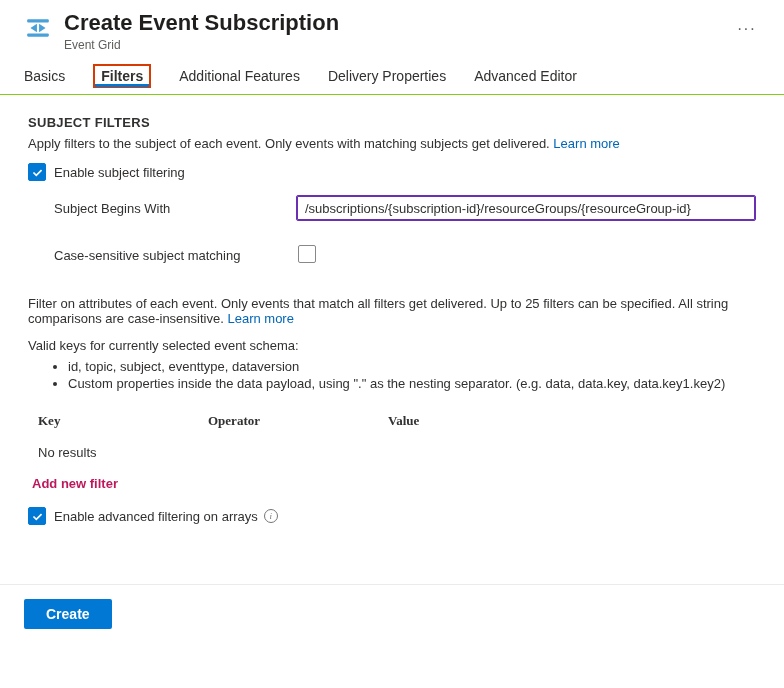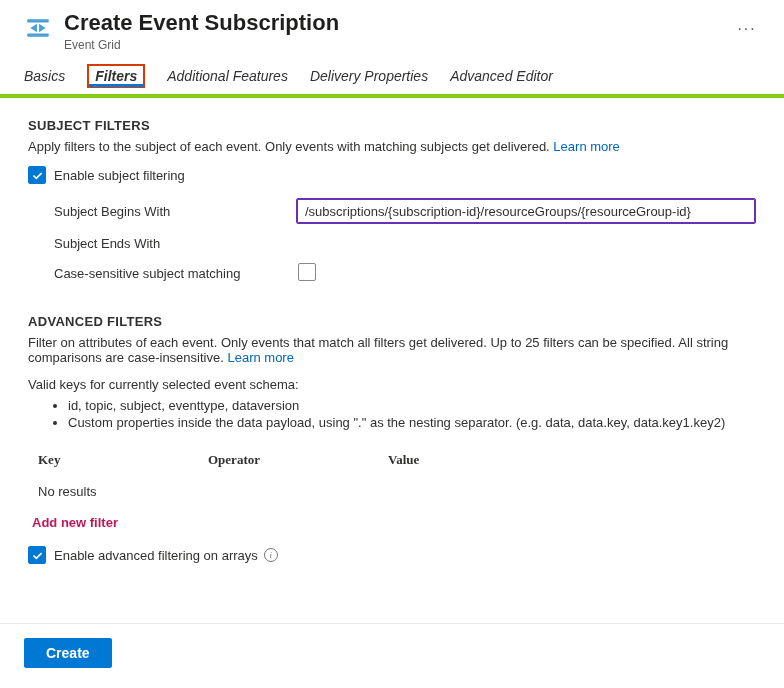--- a/index.html
+++ b/index.html
@@ -41,24 +41,23 @@
     font-size: 16px;
     color: #605e5c;
     padding: 4px;
     margin-left: 20px;
     margin-top: 6px;
     cursor: pointer;
     letter-spacing: 1px;
   }
   .tabs {
     display: flex;
-    gap: 22px;
+    gap: 28px;
     padding: 16px 24px 0 24px;
-    border-bottom: 4px solid #84cc16;
-    font-style: italic;
+    border-bottom: 1px solid #84cc16;
   }
   .tab {
     font-size: 14px;
     color: #323130;
     padding-bottom: 10px;
     cursor: pointer;
     position: relative;
   }
   .tab.active {
     font-weight: 600;
@@ -259,34 +258,32 @@
   </div>
 
   <div class="field-row">
     <div class="field-label">Subject Begins With</div>
     <div class="field-input">
       <input class="text focused" type="text" value="/subscriptions/{subscription-id}/resourceGroups/{resourceGroup-id}" style="">
     </div>
   </div>
 
   <div class="field-row">
-    <div class="field-label">Subject Ends With</div>
   </div>
 
   <div class="field-row">
     <div class="field-label">Case-sensitive subject matching</div>
     <div class="field-input">
       <span class="checkbox"></span>
     </div>
   </div>
 
   <div class="spacer"></div>
 
   
-  <div class="section-title">ADVANCED FILTERS</div>
   <div class="section-desc">
     <span>Filter on attributes of each event. Only events that match all filters get delivered. Up to 25 filters can be specified. All string comparisons are case-insensitive.</span>
     <span> </span>
     <span class="link">Learn more</span>
   </div>
 
   <div class="valid-keys-intro">Valid keys for currently selected event schema:</div>
   <ul class="bullets">
     <li>id, topic, subject, eventtype, dataversion</li>
     <li>Custom properties inside the data payload, using "." as the nesting separator. (e.g. data, data.key, data.key1.key2)</li>

